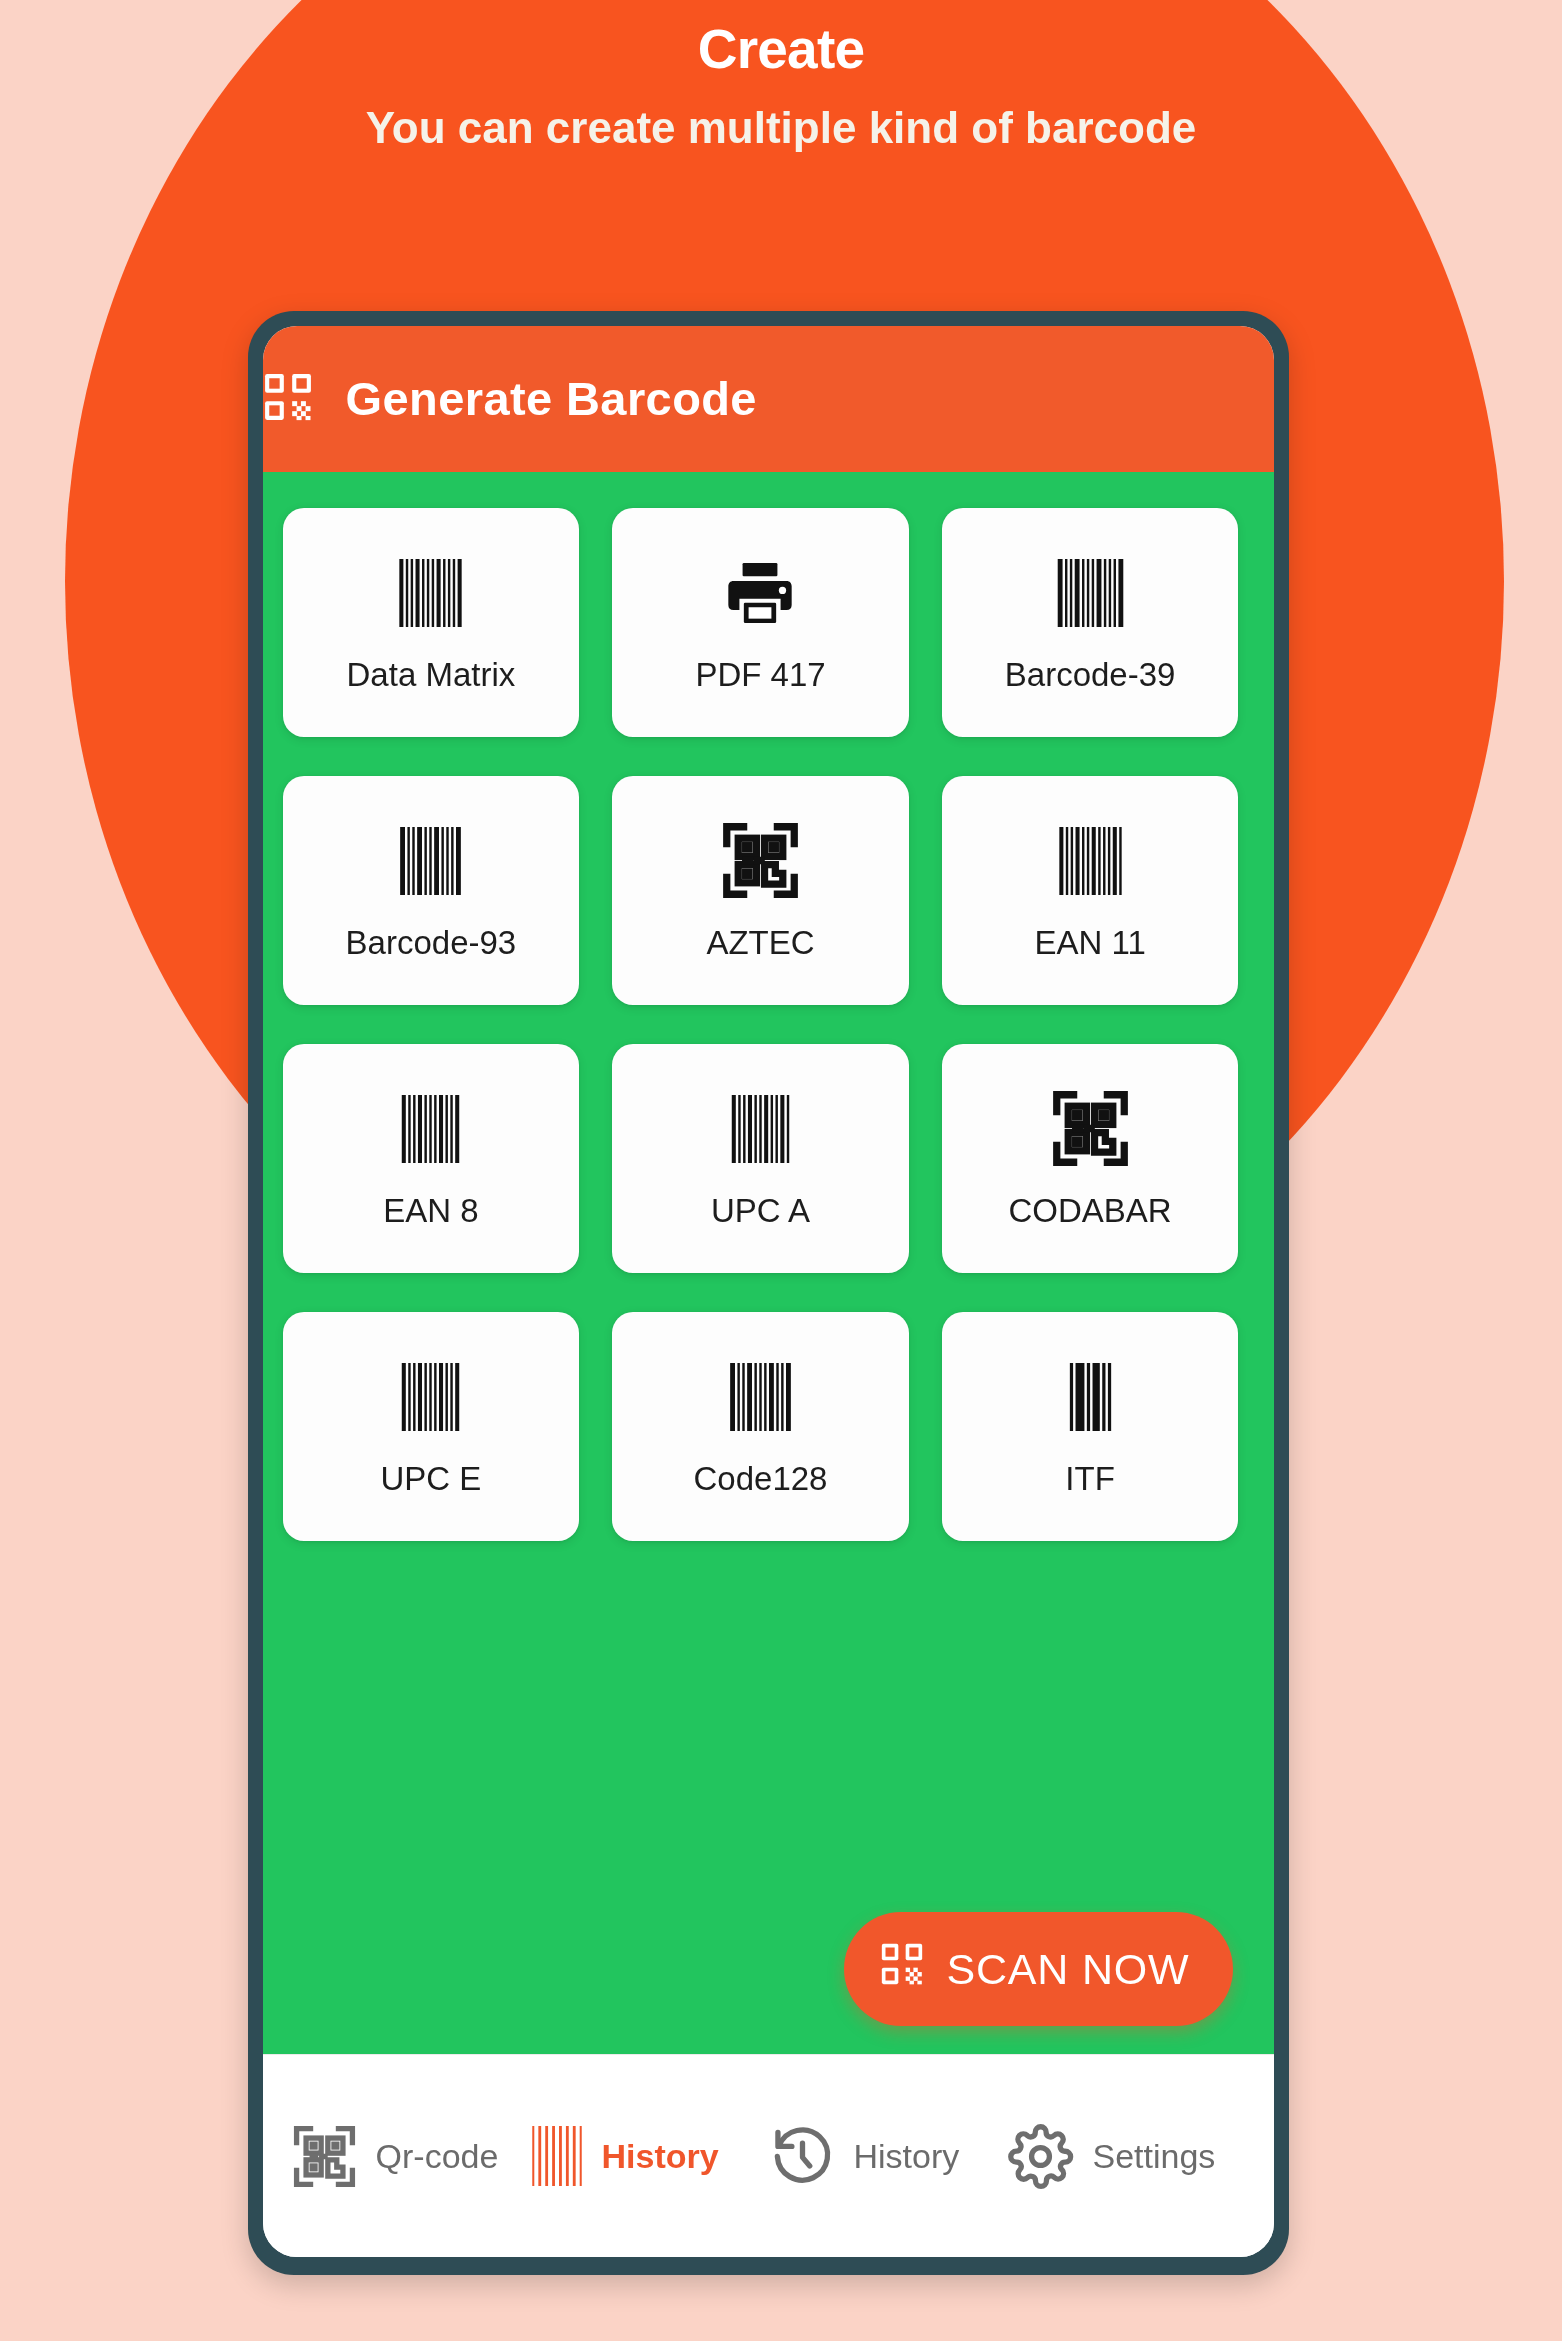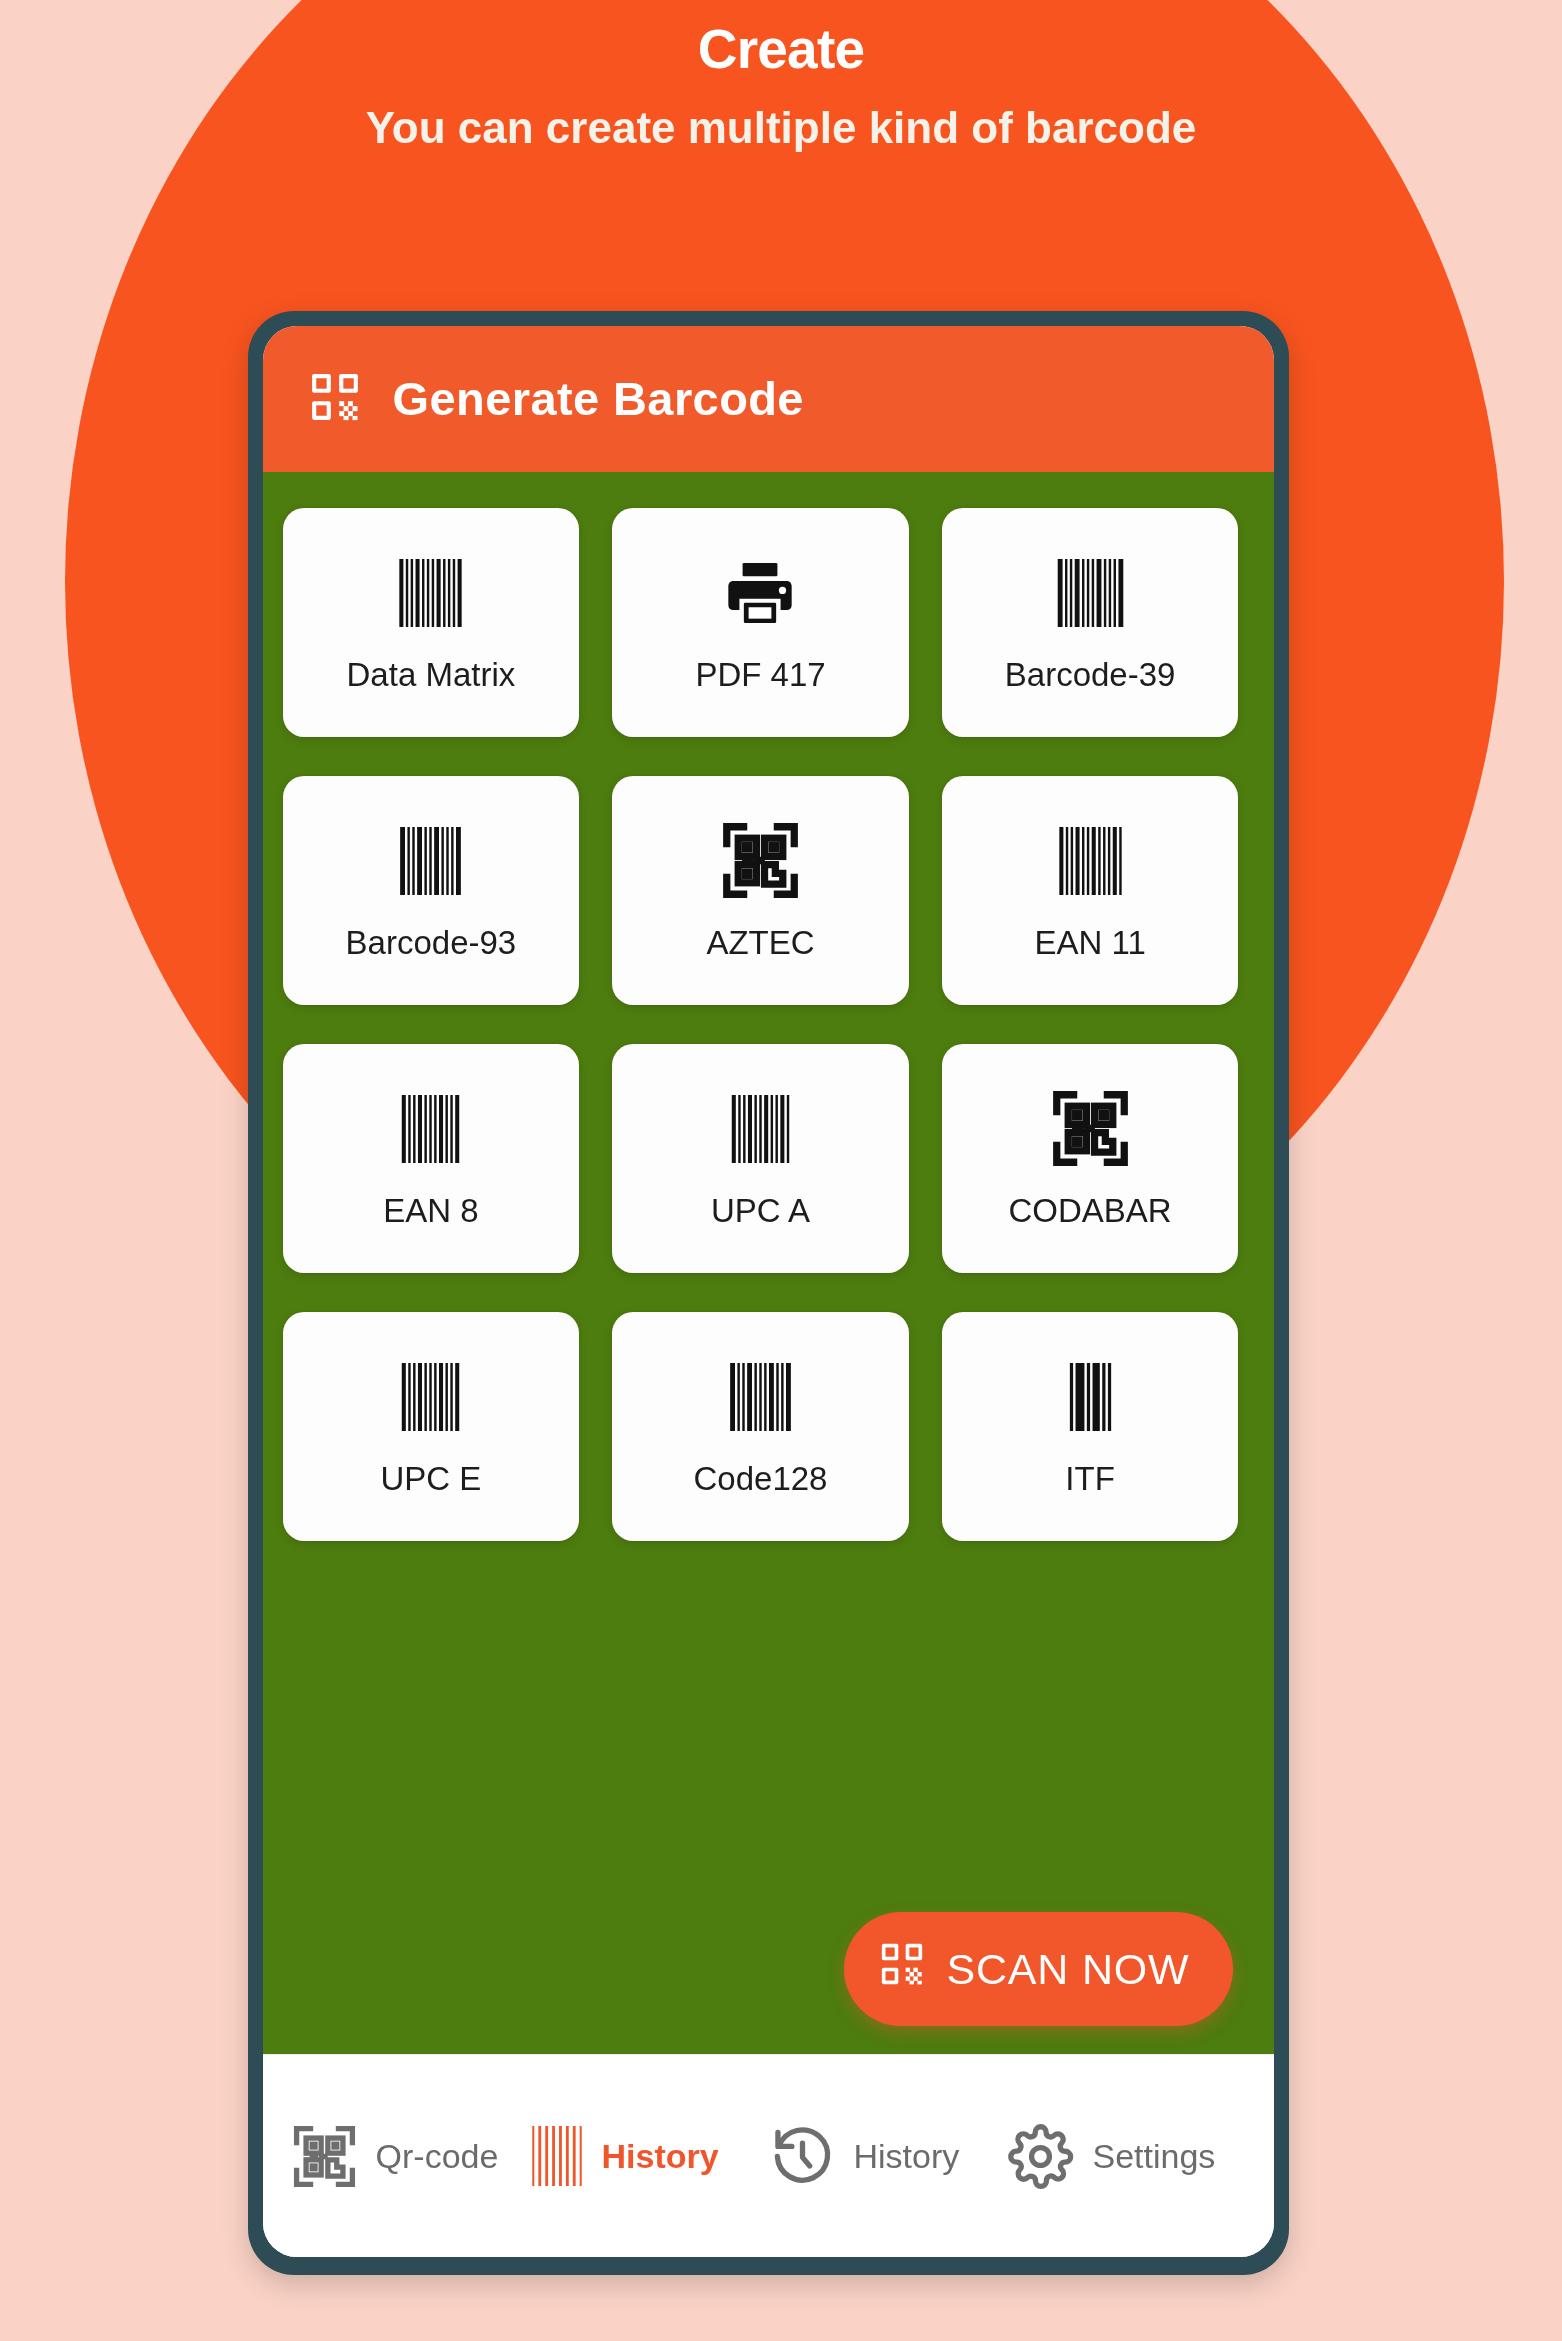--- a/index.html
+++ b/index.html
@@ -63,37 +63,36 @@
     display:flex;
     flex-direction:column;
     position:relative;
   }
   
   .appbar{
     height:146px;
     background:#f15a2b;
     display:flex;
     align-items:center;
-    padding-left:47px;
     gap:33px;
     flex:0 0 auto;
   }
   .appbar-title{
     color:#ffffff;
     font-size:47px;
     font-weight:bold;
     letter-spacing:0.4px;
   }
   
   .qr-glyph{ display:block; }
   
   .content{
     flex:1 1 auto;
     position:relative;
-    background:#4d7c0f;
+    background:#22c55e;
     padding:36px 36px 0 20px;
   }
   .grid{
     display:grid;
     grid-template-columns:repeat(3,1fr);
     gap:39px 33px;
   }
   .card{
     background:#fdfdfd;
     border-radius:21px;

